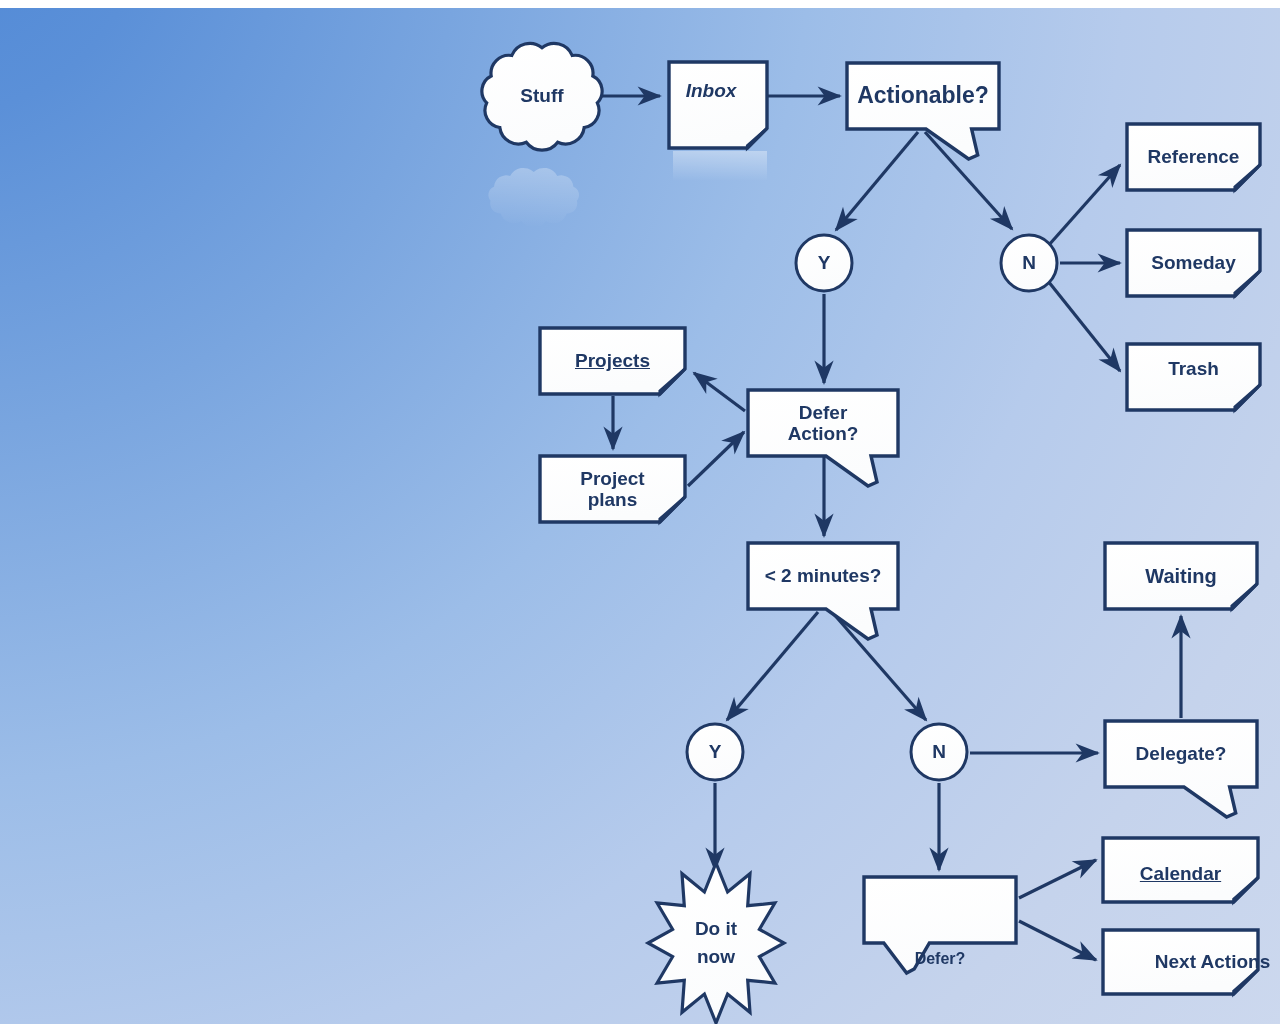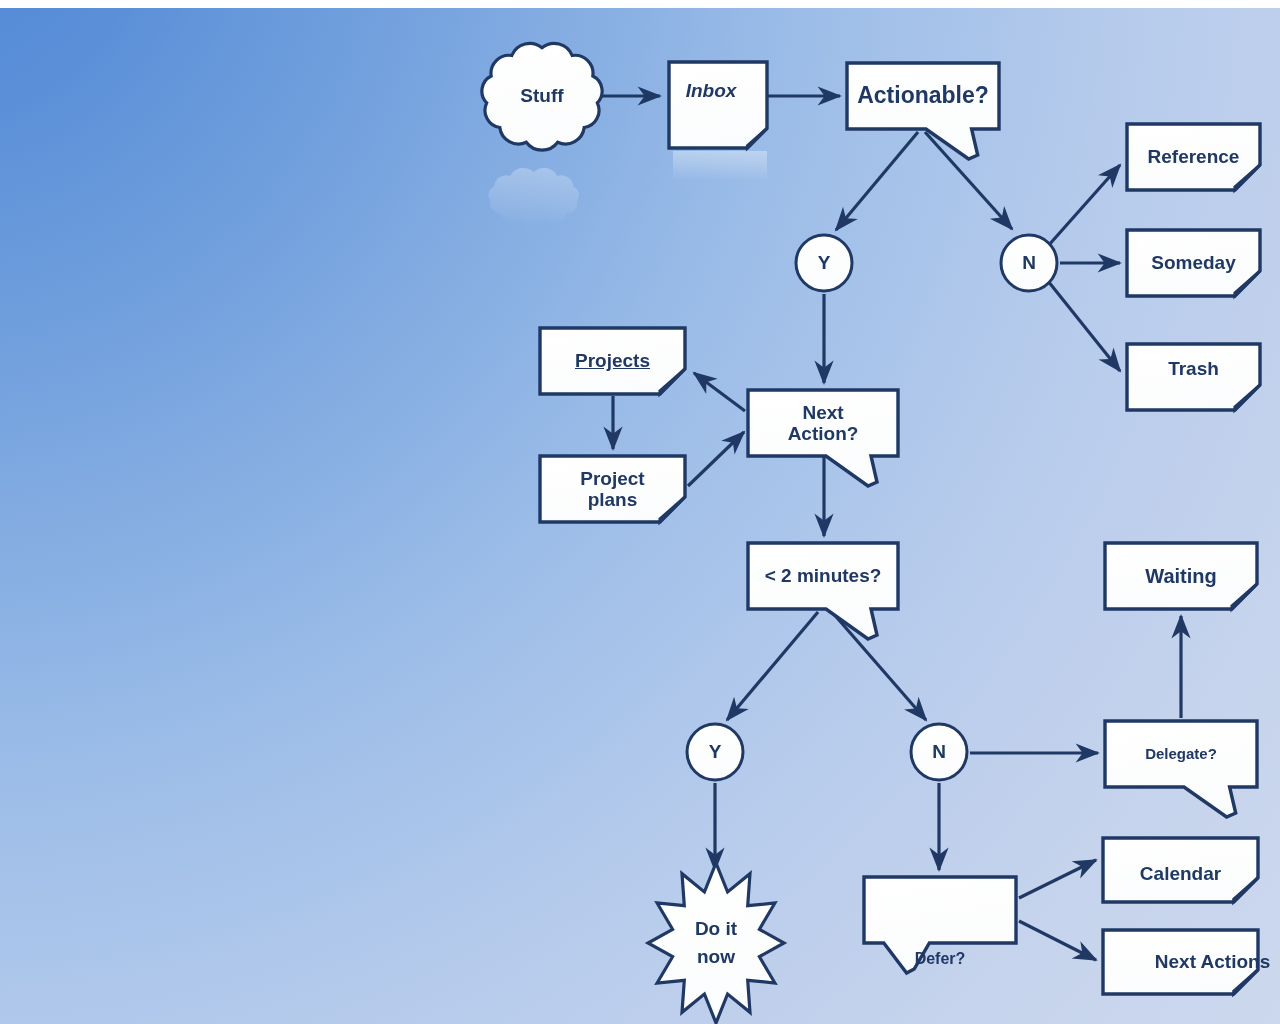--- a/index.html
+++ b/index.html
@@ -171,26 +171,26 @@
       <div class="node-text" style="left: 669px; top: 40px; width: 84px; height: 86px; font-size: 19px; color: rgb(31, 56, 100); font-style: italic;">Inbox</div>
       <div class="node-text" style="left: 847px; top: 55px; width: 152px; height: 66px; font-size: 23px; color: rgb(31, 56, 100);">Actionable?</div>
       <div class="node-text" style="left: 796px; top: 227px; width: 56px; height: 56px; font-size: 19px; color: rgb(31, 56, 100);">Y</div>
       <div class="node-text" style="left: 1001px; top: 227px; width: 56px; height: 56px; font-size: 19px; color: rgb(31, 56, 100);">N</div>
       <div class="node-text" style="left: 1127px; top: 116px; width: 133px; height: 66px; font-size: 19px; color: rgb(31, 56, 100);">Reference</div>
       <div class="node-text" style="left: 1127px; top: 222px; width: 133px; height: 66px; font-size: 19px; color: rgb(31, 56, 100);">Someday</div>
       <div class="node-text" style="left: 1127px; top: 336px; width: 133px; height: 50px; font-size: 19px; color: rgb(31, 56, 100);">Trash</div>
       <div class="node-text" style="left: 540px; top: 320px; width: 145px; height: 66px; font-size: 19px; color: rgb(31, 56, 100); text-decoration: underline;">Projects</div>
       <div class="node-text" style="left: 540px; top: 448px; width: 145px; height: 66px; font-size: 19px; color: rgb(31, 56, 100);">Project
 plans</div>
-      <div class="node-text" style="left: 748px; top: 382px; width: 150px; height: 66px; font-size: 19px; color: rgb(31, 56, 100);">Next
+      <div class="node-text" style="left: 748px; top: 382px; width: 150px; height: 66px; font-size: 19px; color: rgb(31, 56, 100);">Defer
 Action?</div>
       <div class="node-text" style="left: 748px; top: 535px; width: 150px; height: 66px; font-size: 19px; color: rgb(31, 56, 100);">&lt; 2 minutes?</div>
       <div class="node-text" style="left: 687px; top: 716px; width: 56px; height: 56px; font-size: 19px; color: rgb(31, 56, 100);">Y</div>
       <div class="node-text" style="left: 911px; top: 716px; width: 56px; height: 56px; font-size: 19px; color: rgb(31, 56, 100);">N</div>
       <div class="node-text" style="left: 648px; top: 855px; width: 136px; height: 160px; font-size: 19px; color: rgb(31, 56, 100); line-height: 1.5;">Do it
 now</div>
-      <div class="node-text" style="left: 1105px; top: 713px; width: 152px; height: 66px; font-size: 15px; color: rgb(31, 56, 100);">Delegate?</div>
+      <div class="node-text" style="left: 1105px; top: 713px; width: 152px; height: 66px; font-size: 19px; color: rgb(31, 56, 100);">Delegate?</div>
       <div class="node-text" style="left: 1105px; top: 535px; width: 152px; height: 66px; font-size: 20px; color: rgb(31, 56, 100);">Waiting</div>
       <div class="node-text" style="left: 864px; top: 918px; width: 152px; height: 66px; font-size: 16px; color: rgb(31, 56, 100);">Defer?</div>
-      <div class="node-text" style="left: 1103px; top: 830px; width: 155px; height: 72px; font-size: 19px; color: rgb(31, 56, 100);">Calendar</div>
+      <div class="node-text" style="left: 1103px; top: 830px; width: 155px; height: 72px; font-size: 19px; color: rgb(31, 56, 100); text-decoration: underline;">Calendar</div>
       <div class="node-text" style="left: 1103px; top: 922px; width: 155px; height: 64px; font-size: 19px; color: rgb(31, 56, 100); padding-left: 32px;">Next Actions</div>
     </div>
 </div>
 
 </body></html>

